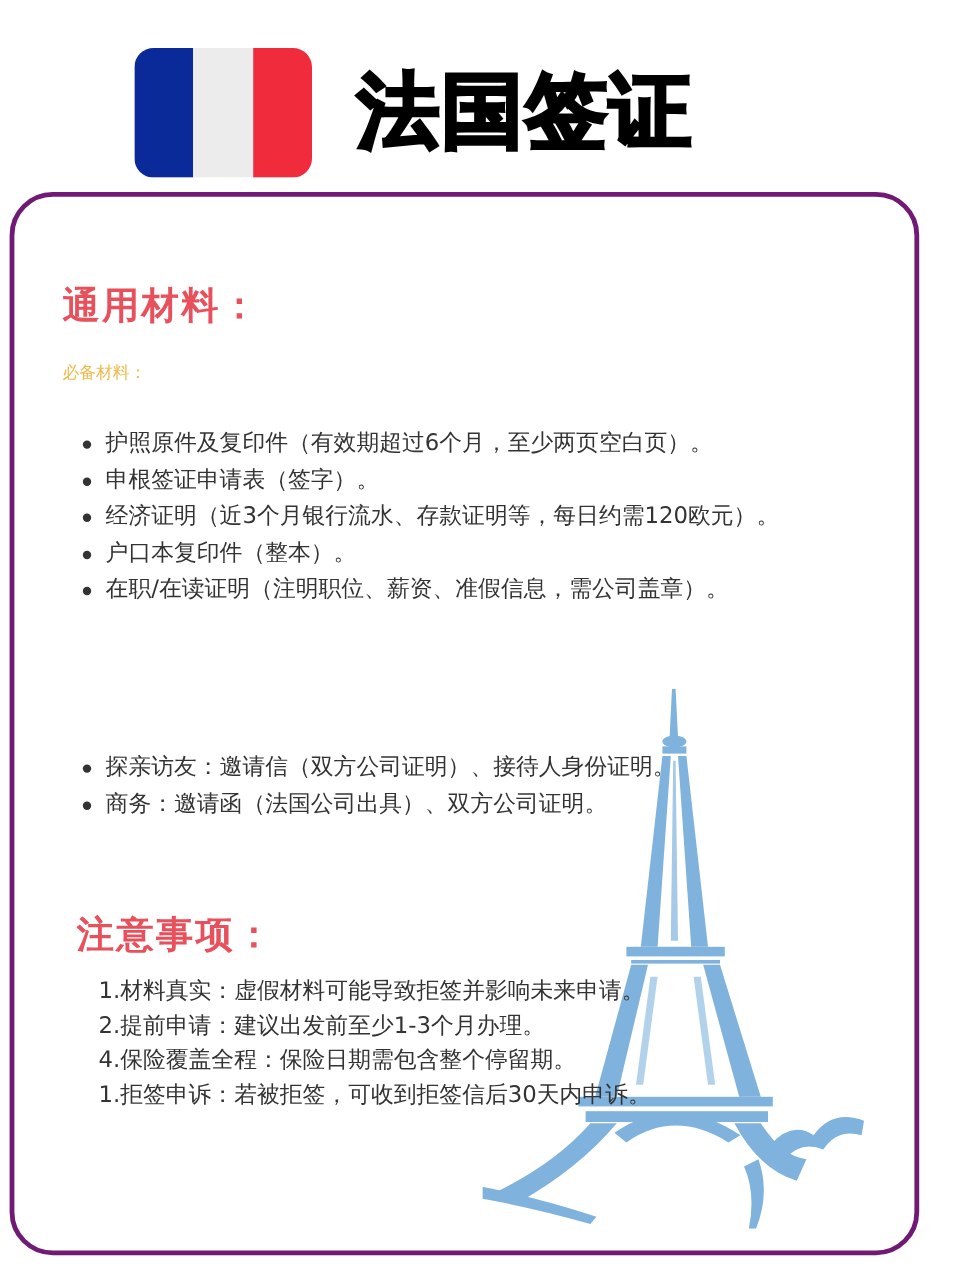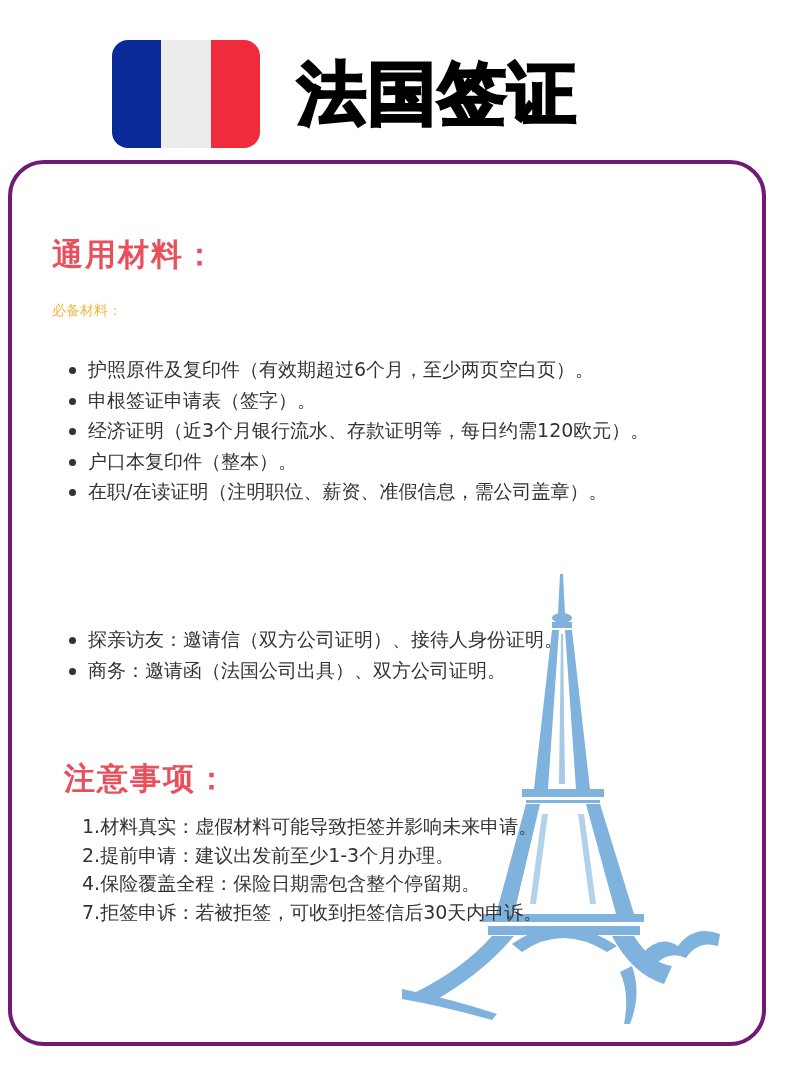--- a/index.html
+++ b/index.html
@@ -141,16 +141,16 @@
     <ul class="blist extra">
       <li>探亲访友：邀请信（双方公司证明）、接待人身份证明。</li>
       <li>商务：邀请函（法国公司出具）、双方公司证明。</li>
     </ul>
 
     <div class="h1 notes">注意事项：</div>
     <ol class="olist">
       <li>1.材料真实：虚假材料可能导致拒签并影响未来申请。</li>
       <li>2.提前申请：建议出发前至少1-3个月办理。</li>
       <li>4.保险覆盖全程：保险日期需包含整个停留期。</li>
-      <li>7.拒签申诉：若被拒签，可收到拒签信后30天内申诉。</li>
+      <li>1.拒签申诉：若被拒签，可收到拒签信后30天内申诉。</li>
     </ol>
   </div>
 </div>
 
 </body></html>

